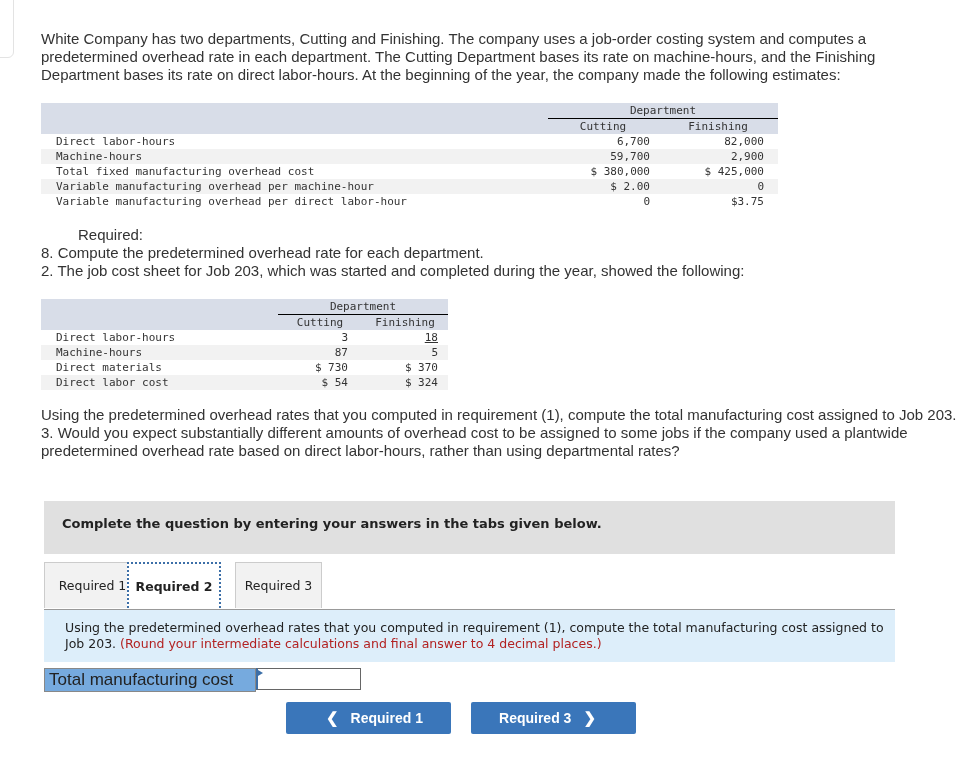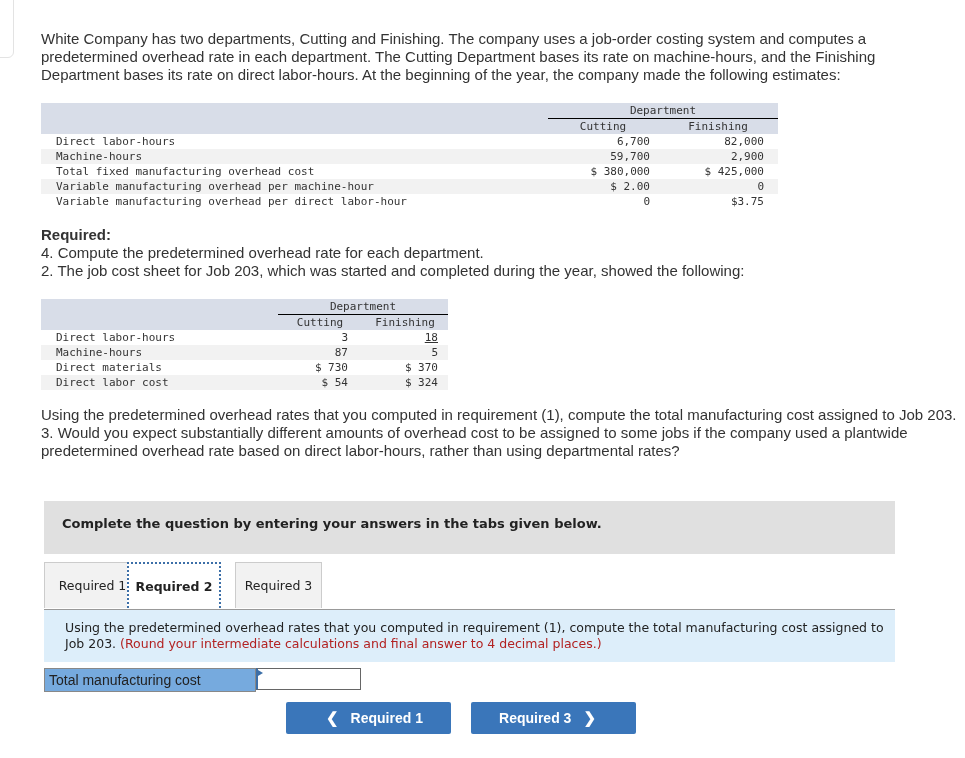--- a/index.html
+++ b/index.html
@@ -8,36 +8,36 @@
   .intro { position:absolute; left:41px; top:30px; width:900px; font-size:15px; line-height:18px; color:#333; }
   .mono { font-family:"DejaVu Sans Mono", monospace; font-size:11px; color:#333; }
   table.est { position:absolute; left:41px; top:103px; border-collapse:collapse; }
   table.est td { padding:0; height:15px; line-height:15px; white-space:nowrap; }
   table.est tr.hdr td { background:#d8dde8; }
   .lab { padding-left:15px !important; }
   .num { text-align:right; }
   .shade td { background:#f2f2f2; }
   .dept-h { text-align:center; border-bottom:1px solid #000; }
   .req { position:absolute; left:41px; top:226px; width:900px; font-size:15px; line-height:18px; }
-  .req b { font-weight:bold; }
+  .req b { font-weight:normal;margin-left:37px; }
   table.job { position:absolute; left:41px; top:299px; border-collapse:collapse; }
   table.job td { padding:0; height:15px; line-height:15px; white-space:nowrap; }
   table.job tr.hdr td { background:#d8dde8; }
   .para2 { position:absolute; left:41px; top:406px; width:930px; font-size:15px; line-height:18px; }
   .instr-box { position:absolute; left:44px; top:501px; width:851px; height:53px; background:#e0e0e0; }
   .instr-box span { position:absolute; left:18px; top:15px; font-family:"DejaVu Sans", sans-serif; font-weight:bold; font-size:13px; color:#222; }
   .tabs { position:absolute; left:44px; top:562px; height:47px; }
   .tab { position:absolute; top:0; height:46px; background:#f2f2f2; border:1px solid #ccc; border-bottom:none; font-family:"DejaVu Sans", sans-serif; font-size:12.5px; color:#222; display:flex; align-items:center; justify-content:center; box-sizing:border-box; cursor:pointer; }
   .tab.active { background:#fff; border:2px dotted #3c6fa8; border-bottom:none; }
   .tab-line { position:absolute; left:44px; top:609px; width:851px; height:1px; background:#999; }
   .content-box { position:absolute; left:44px; top:610px; width:851px; height:52px; background:#ddeefa; }
   .content-box p { margin:0; position:absolute; left:21px; top:10px; width:820px; font-family:"DejaVu Sans", sans-serif; font-size:12.5px; line-height:16px; color:#222; }
   .content-box .red { color:#b22222; }
   .answer-row { position:absolute; left:44px; top:668px; height:24px; display:flex; }
-  .answer-label { width:206px; height:22px; background:#76aade; border:1px solid #888; font-size:14px; color:#222; line-height:22px; padding-left:4px; box-sizing:content-box; }
+  .answer-label { width:206px; height:22px; background:#76aade; border:1px solid #888; font-size:17px; color:#222; line-height:22px; padding-left:4px; box-sizing:content-box; }
   .answer-input { width:98px; height:20px; border:1px solid #666; border-left:2px solid #3c6fa8; background:#fff; position:relative; margin-left:0; padding:0 2px; font-size:12px; outline:none; }
   .answer-wrap { position:relative; }
   .answer-wrap .tri { position:absolute; left:2px; top:2px; width:0; height:0; border-top:3px solid transparent; border-bottom:3px solid transparent; border-left:5px solid #3c6fa8; pointer-events:none; }
   .nav-btn { position:absolute; top:702px; width:165px; height:32px; background:#3a76ba; color:#fff; font-weight:bold; font-size:14px; border:none; border-radius:2px; display:flex; align-items:center; justify-content:center; cursor:pointer; font-family:"Liberation Sans", sans-serif; }
   .nav-btn .chev { font-size:15px; margin:0 12px; }
 </style>
 </head>
 <body>
 
 <div class="corner-box"></div>
@@ -78,21 +78,21 @@
   <tr>
     <td class="lab">Variable manufacturing overhead per direct labor-hour</td>
     <td class="num" style="padding-right:8px;">0</td>
     <td class="num" style="padding-right:14px;">$3.75</td>
   </tr>
 </tbody>
   </table>
 
 <div class="req">
   <div><b>Required:</b></div>
-  <div>4. Compute the predetermined overhead rate for each department.</div>
+  <div>8. Compute the predetermined overhead rate for each department.</div>
   <div>2. The job cost sheet for Job 203, which was started and completed during the year, showed the following:</div>
 </div>
 
 <table class="job mono">
   <tbody>
       <tr class="hdr">
     <td style="width:237px;"></td>
     <td colspan="2" class="dept-h">Department</td>
   </tr>
   <tr class="hdr">

